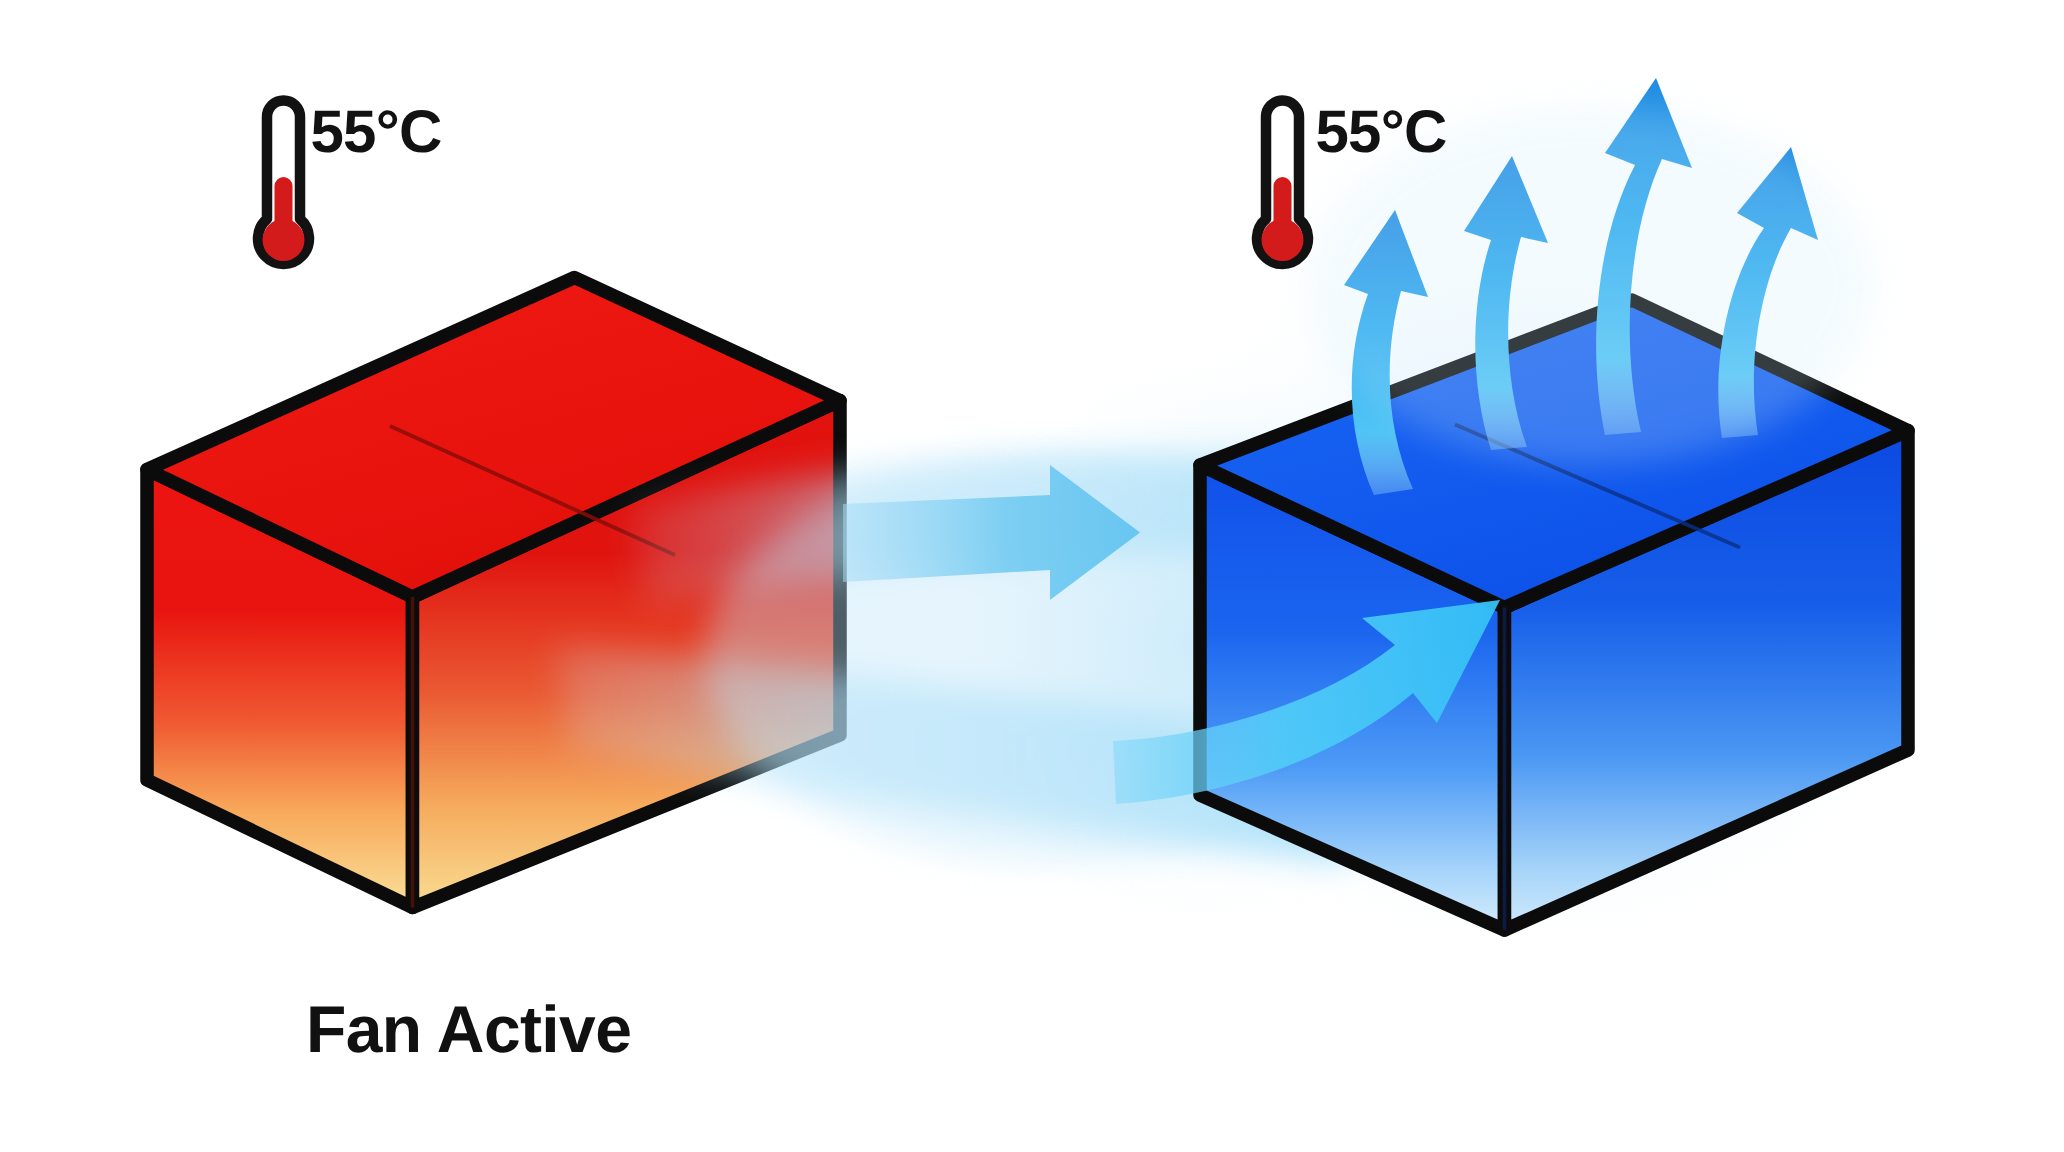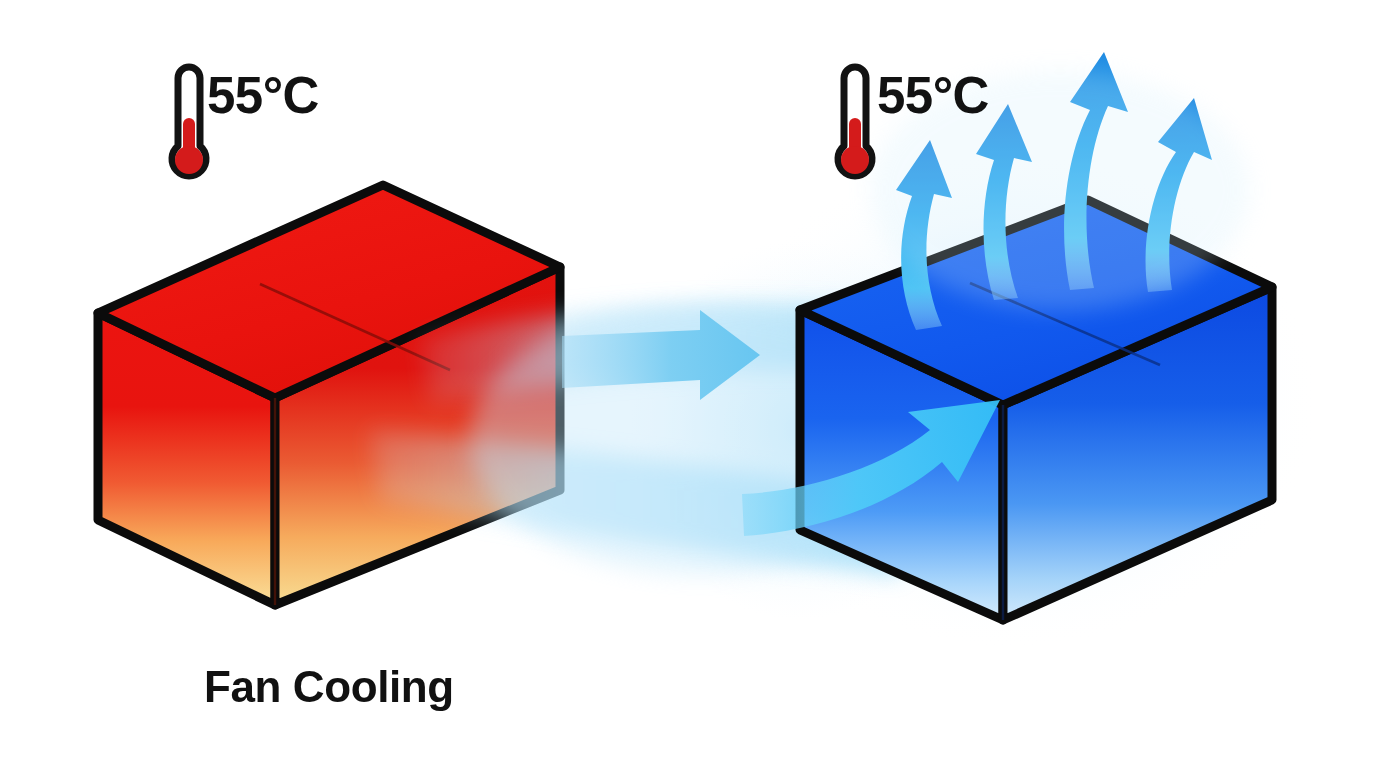--- a/index.html
+++ b/index.html
@@ -34,21 +34,21 @@
     color: #111111;
     letter-spacing: -0.4px;
     white-space: nowrap;
   }
   #label-fan { left: 204px; top: 662px; }
   #label-ac  { left: 866px; top: 662px; }
   .temp-text {
     position: absolute;
     font-family: "Liberation Sans", sans-serif;
     font-weight: bold;
-    font-size: 51px;
+    font-size: 40px;
     color: #121212;
     white-space: nowrap;
     letter-spacing: -0.5px;
   }
   #temp-left  { left: 207px; top: 66px; }
   #temp-right { left: 877px; top: 66px; }
 </style>
 </head>
 <body>
 
@@ -233,16 +233,16 @@
       <path d="M844,78 a11,11 0 0 1 22,0 L866,146 a17,17 0 1 1 -22,0 Z" fill="#ffffff" stroke="#121212" stroke-width="7" stroke-linejoin="round"></path>
       <rect x="849" y="118" width="12" height="42" rx="6" fill="#d41b1b"></rect>
       <circle cx="855" cy="160" r="14" fill="#d41b1b"></circle>
     </g>
   </svg>
 
   <div class="temp-text" id="temp-left">55°C</div>
 
   <div class="temp-text" id="temp-right">55°C</div>
 
-  <div class="cap-label" id="label-fan">Fan Cooling</div>
+  <div class="cap-label" id="label-fan">Fan Active</div>
 
 
 </div>
 
 </body></html>

